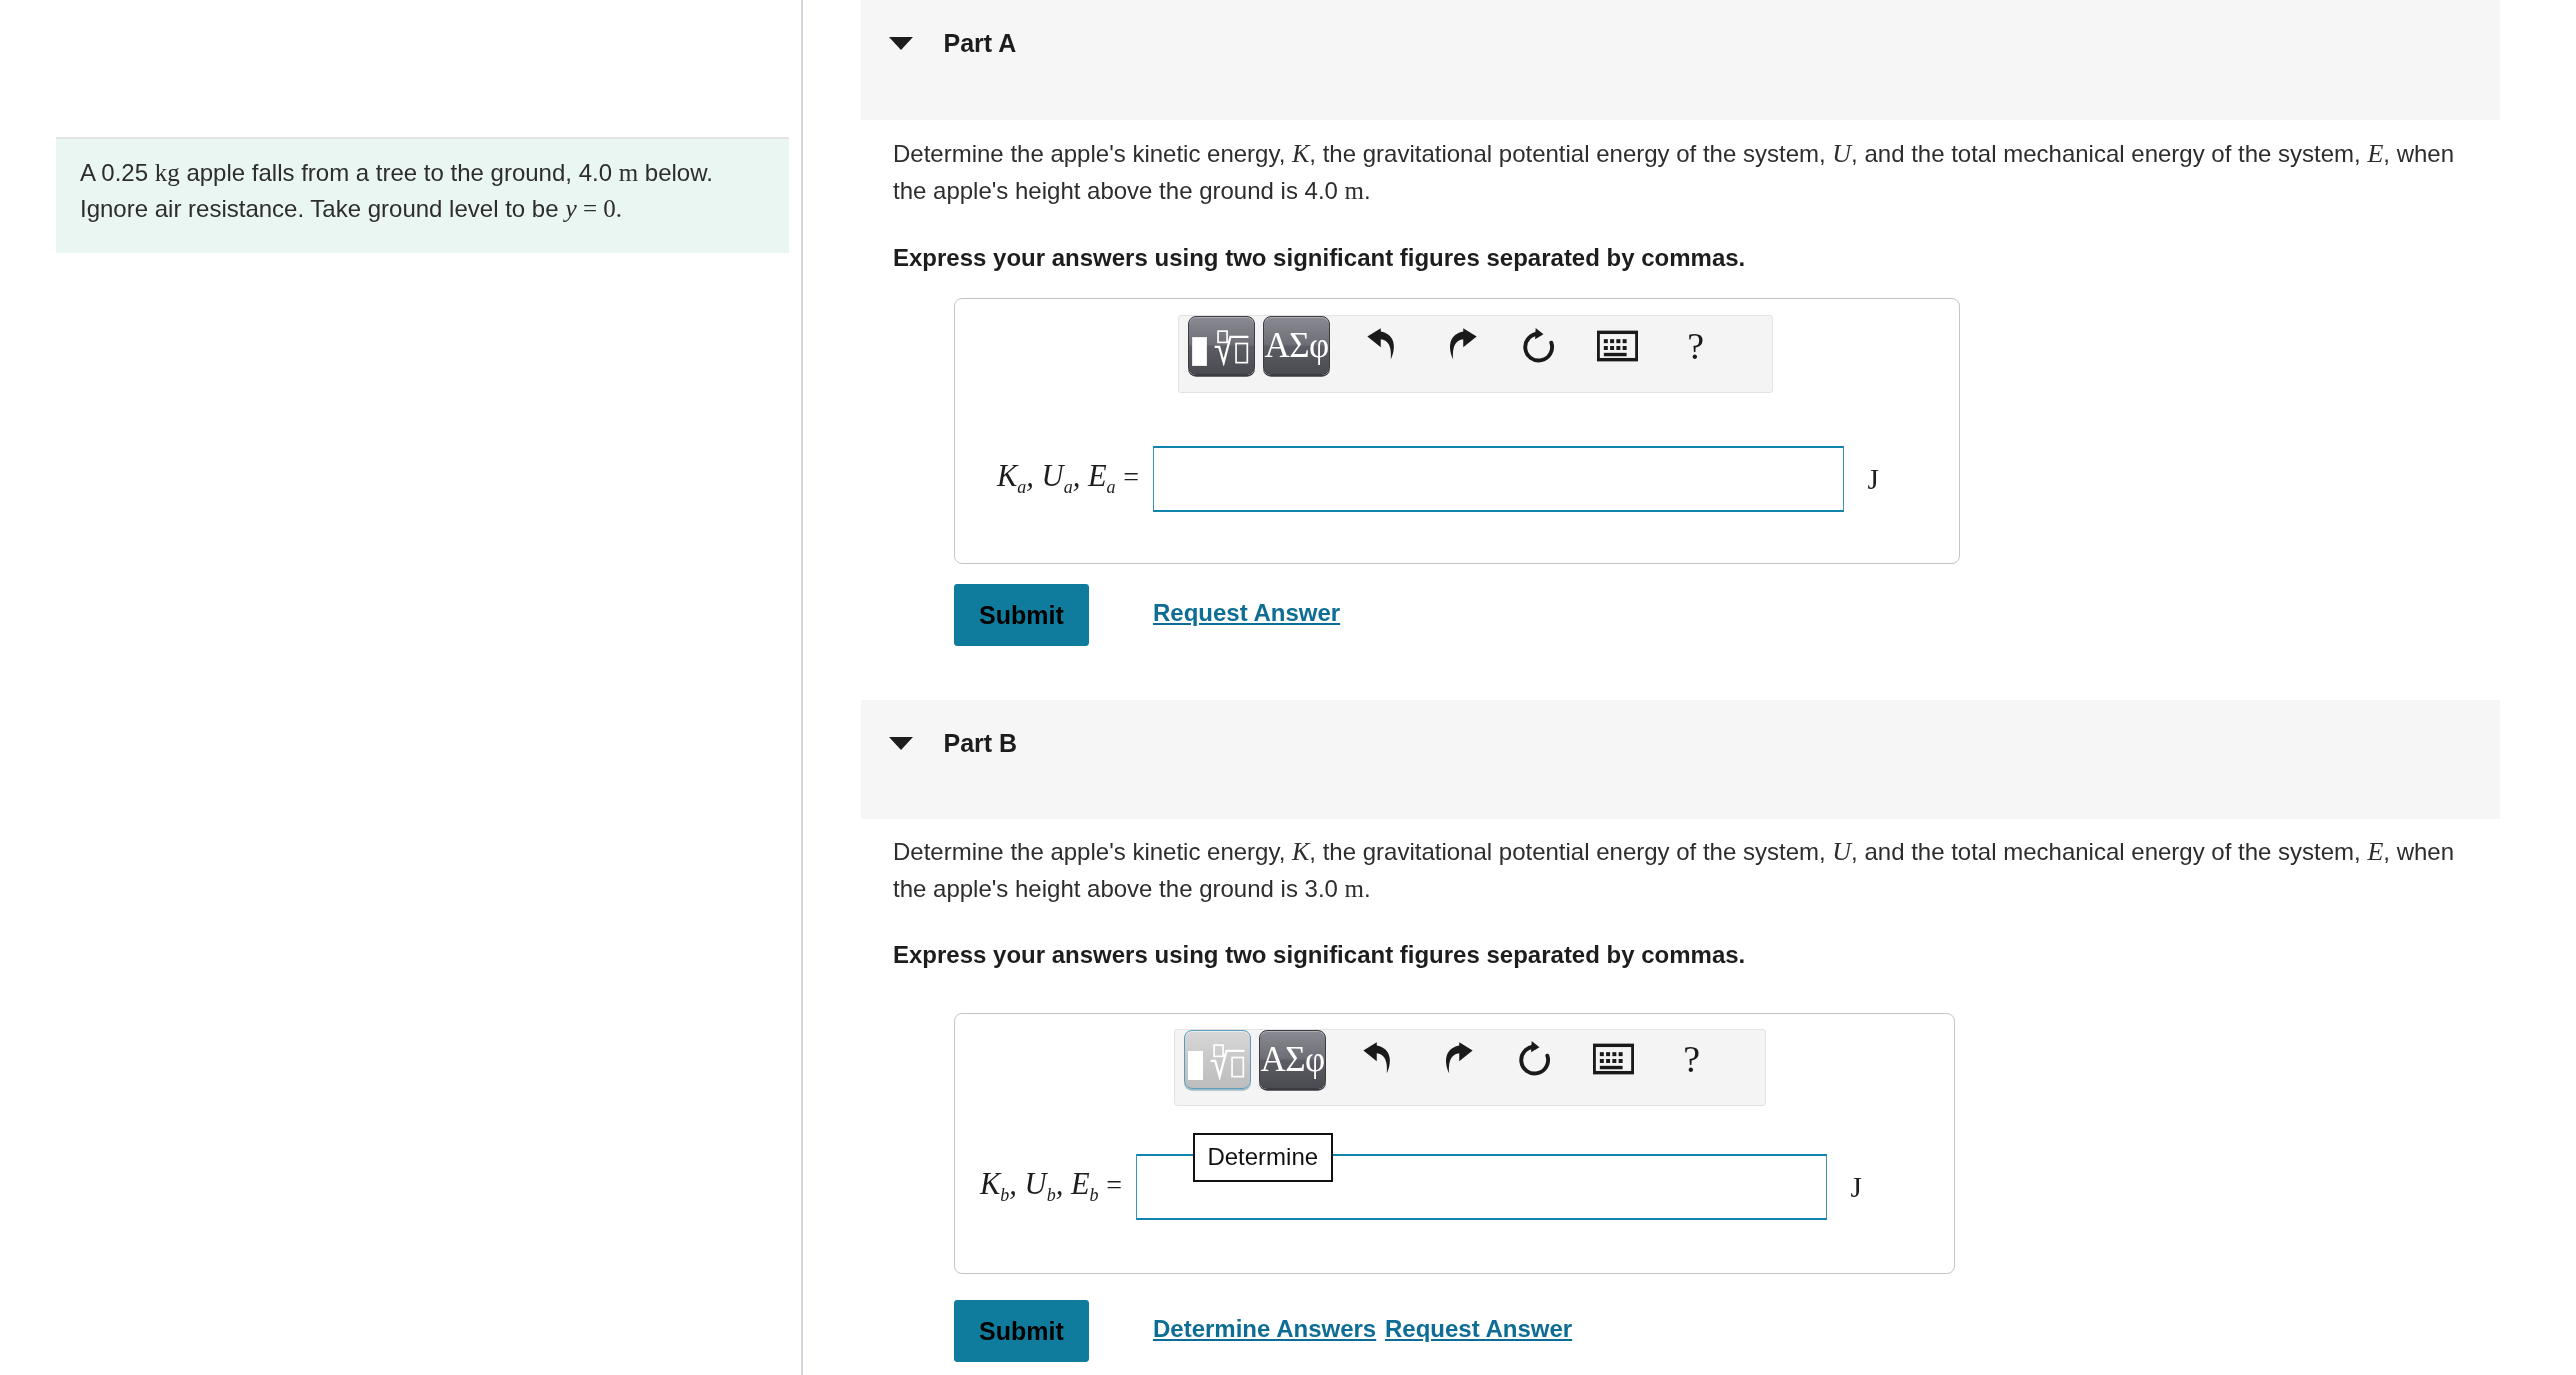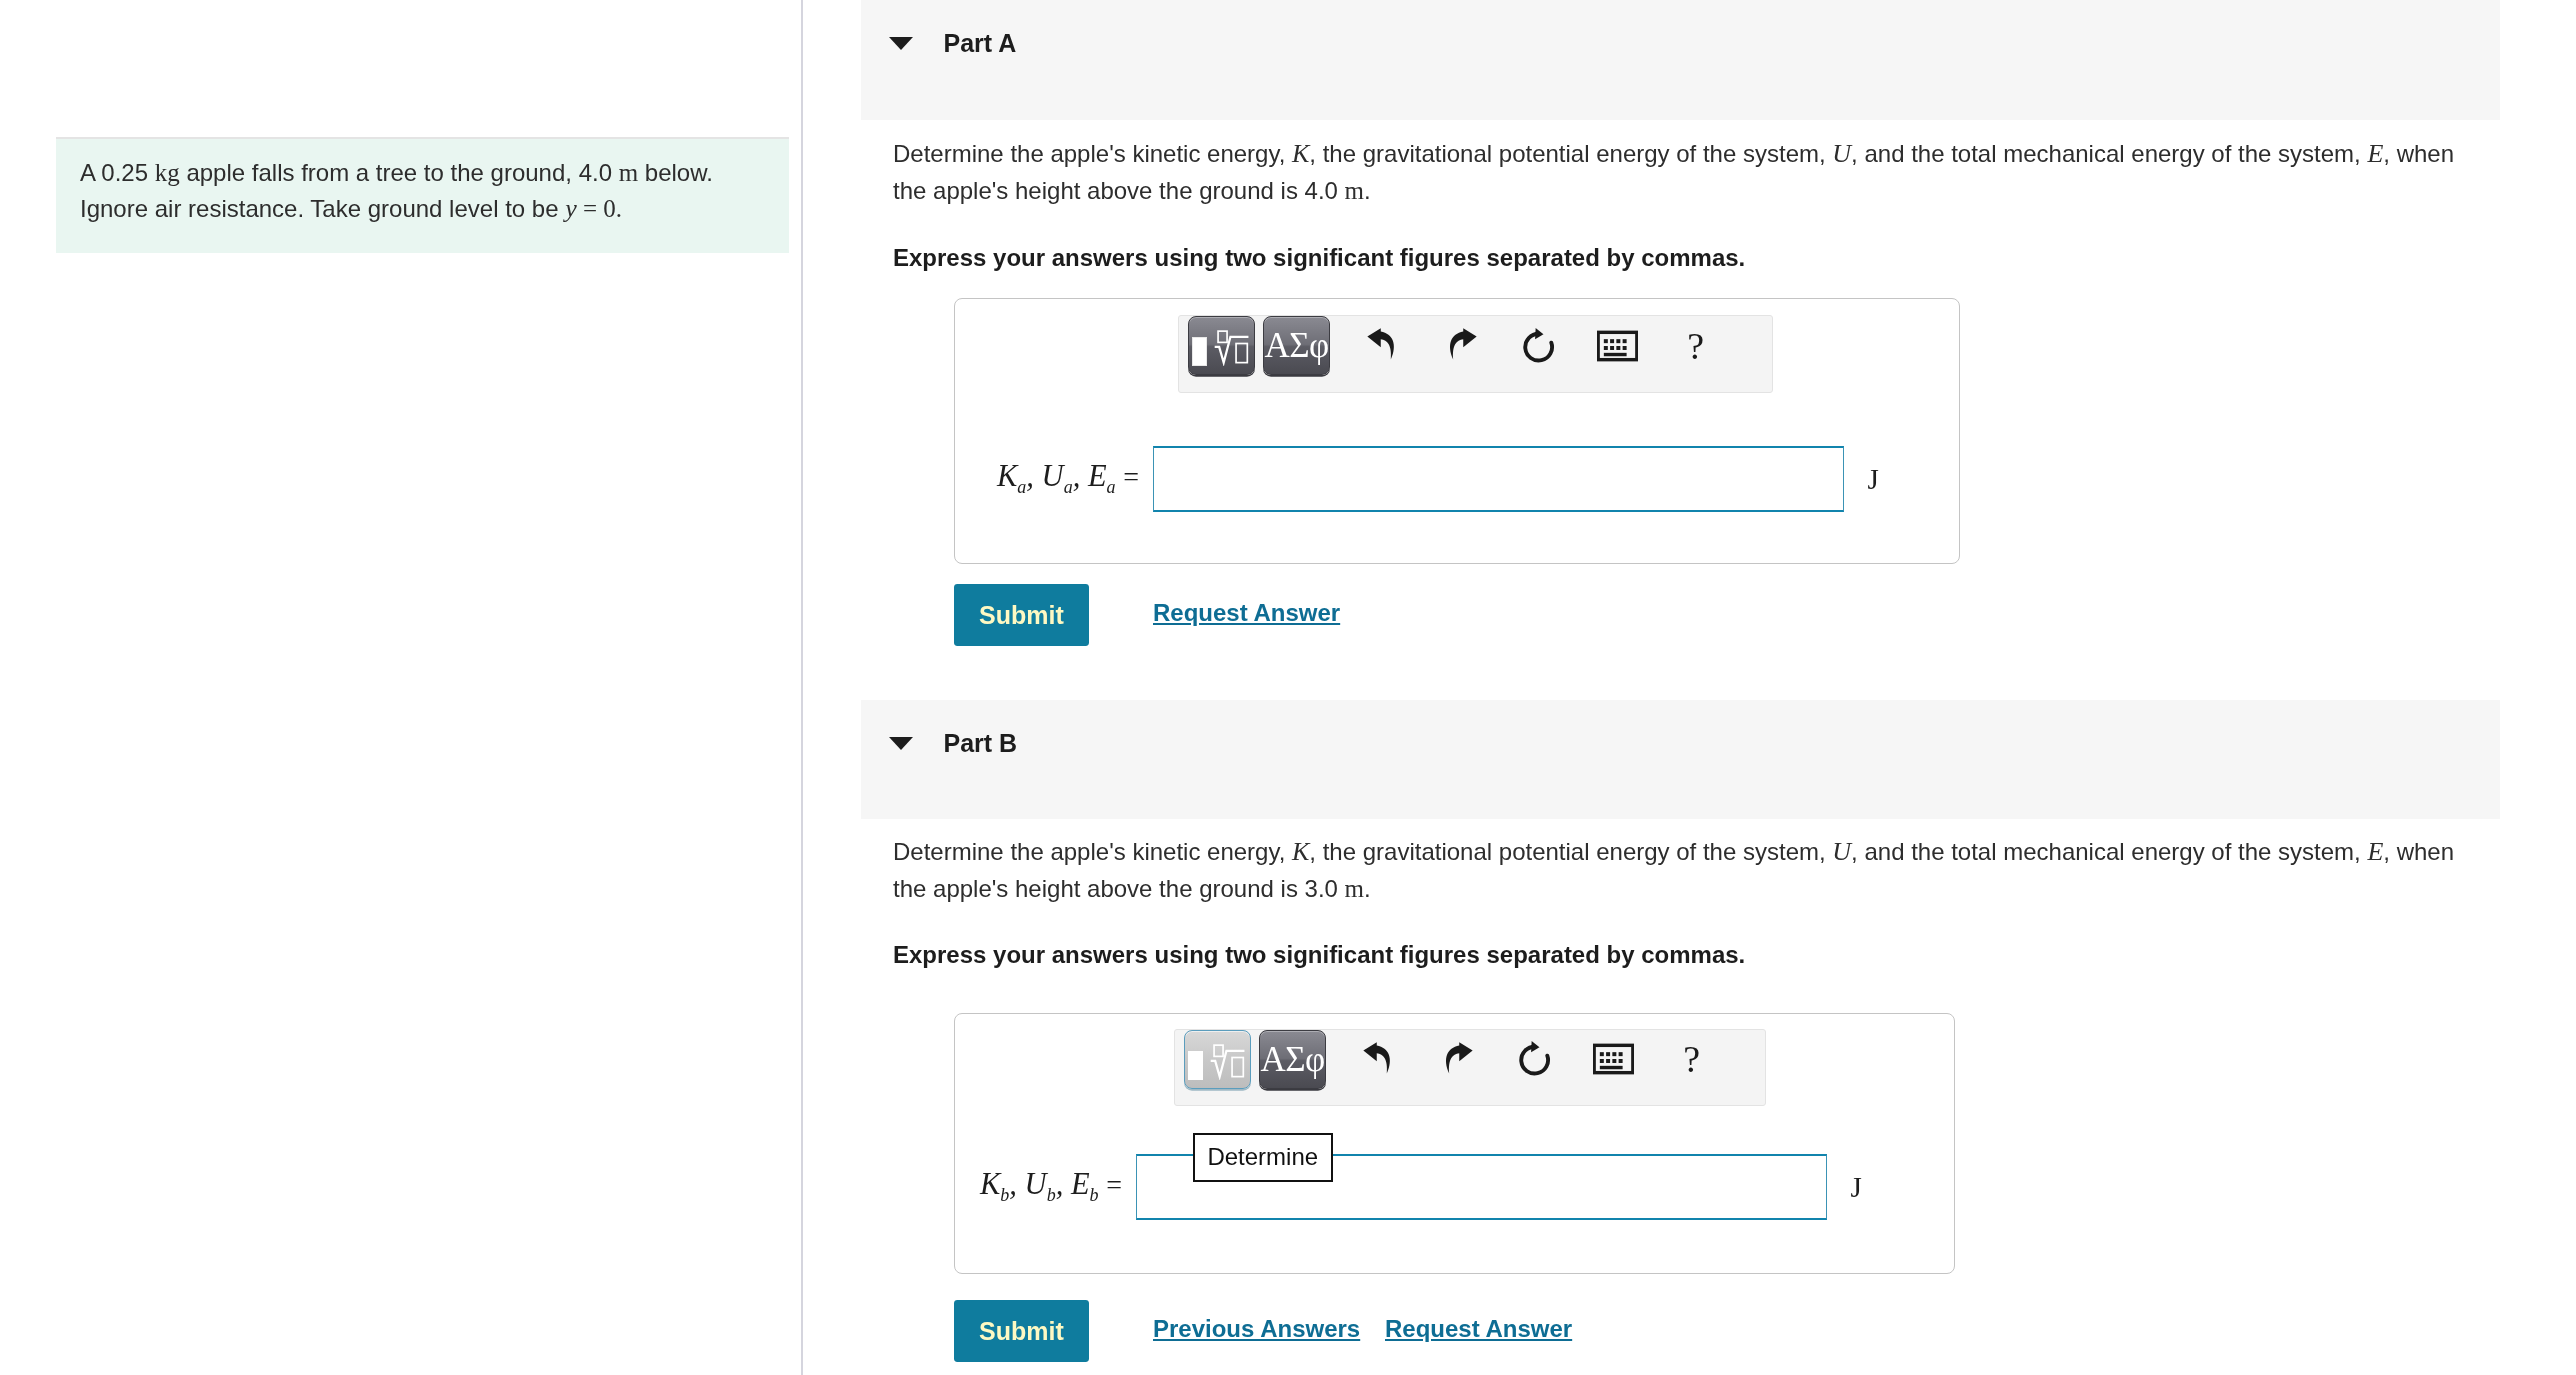--- a/index.html
+++ b/index.html
@@ -119,21 +119,21 @@
 
   
   .tooltip {
     position:absolute; background:#fff; border:2.3px solid #111;
     color:#111; font-size:24px; font-family:"Liberation Sans", sans-serif;
     padding:8px 12.4px 9px 12.4px; z-index:40; white-space:nowrap;
   }
 
   
   .submit-btn {
-    position:absolute; background:#0f7c9e; color:#fef9c3;
+    position:absolute; background:#0f7c9e; color:#000000;
     border:none; border-radius:3.4px; font-size:25px; font-weight:bold;
     font-family:"Liberation Sans", sans-serif;
     padding:0 25px; height:62px; cursor:pointer;
   }
   .link-btn {
     position:absolute; color:#0e6d94; font-size:24px; font-weight:bold;
     font-family:"Liberation Sans", sans-serif;
     text-decoration:underline; cursor:pointer; background:none; border:none;
     padding:0; white-space:nowrap;
   }
@@ -301,18 +301,18 @@
           <span class="eqsign">=</span>
         </span>
         <input class="answer-input" type="text" style="width: 691px; margin-left: 13.6px;" value="">
         <span class="unit" style="margin-left:24px;">J</span>
       </div>
     </div>
 
     <div class="tooltip" style="left:390px; top:1133px;">Determine</div>
 
     <button class="submit-btn" style="left:151px; top:1300px;">Submit</button>
-    <button class="link-btn" style="left:350px; top:1315px;">Previous Answers</button>
+    <button class="link-btn" style="left:350px; top:1315px;">Determine Answers</button>
     <button class="link-btn" style="left:582px; top:1315px;">Request Answer</button>
 
   </div>
 </div>
 
 
 </body></html>

